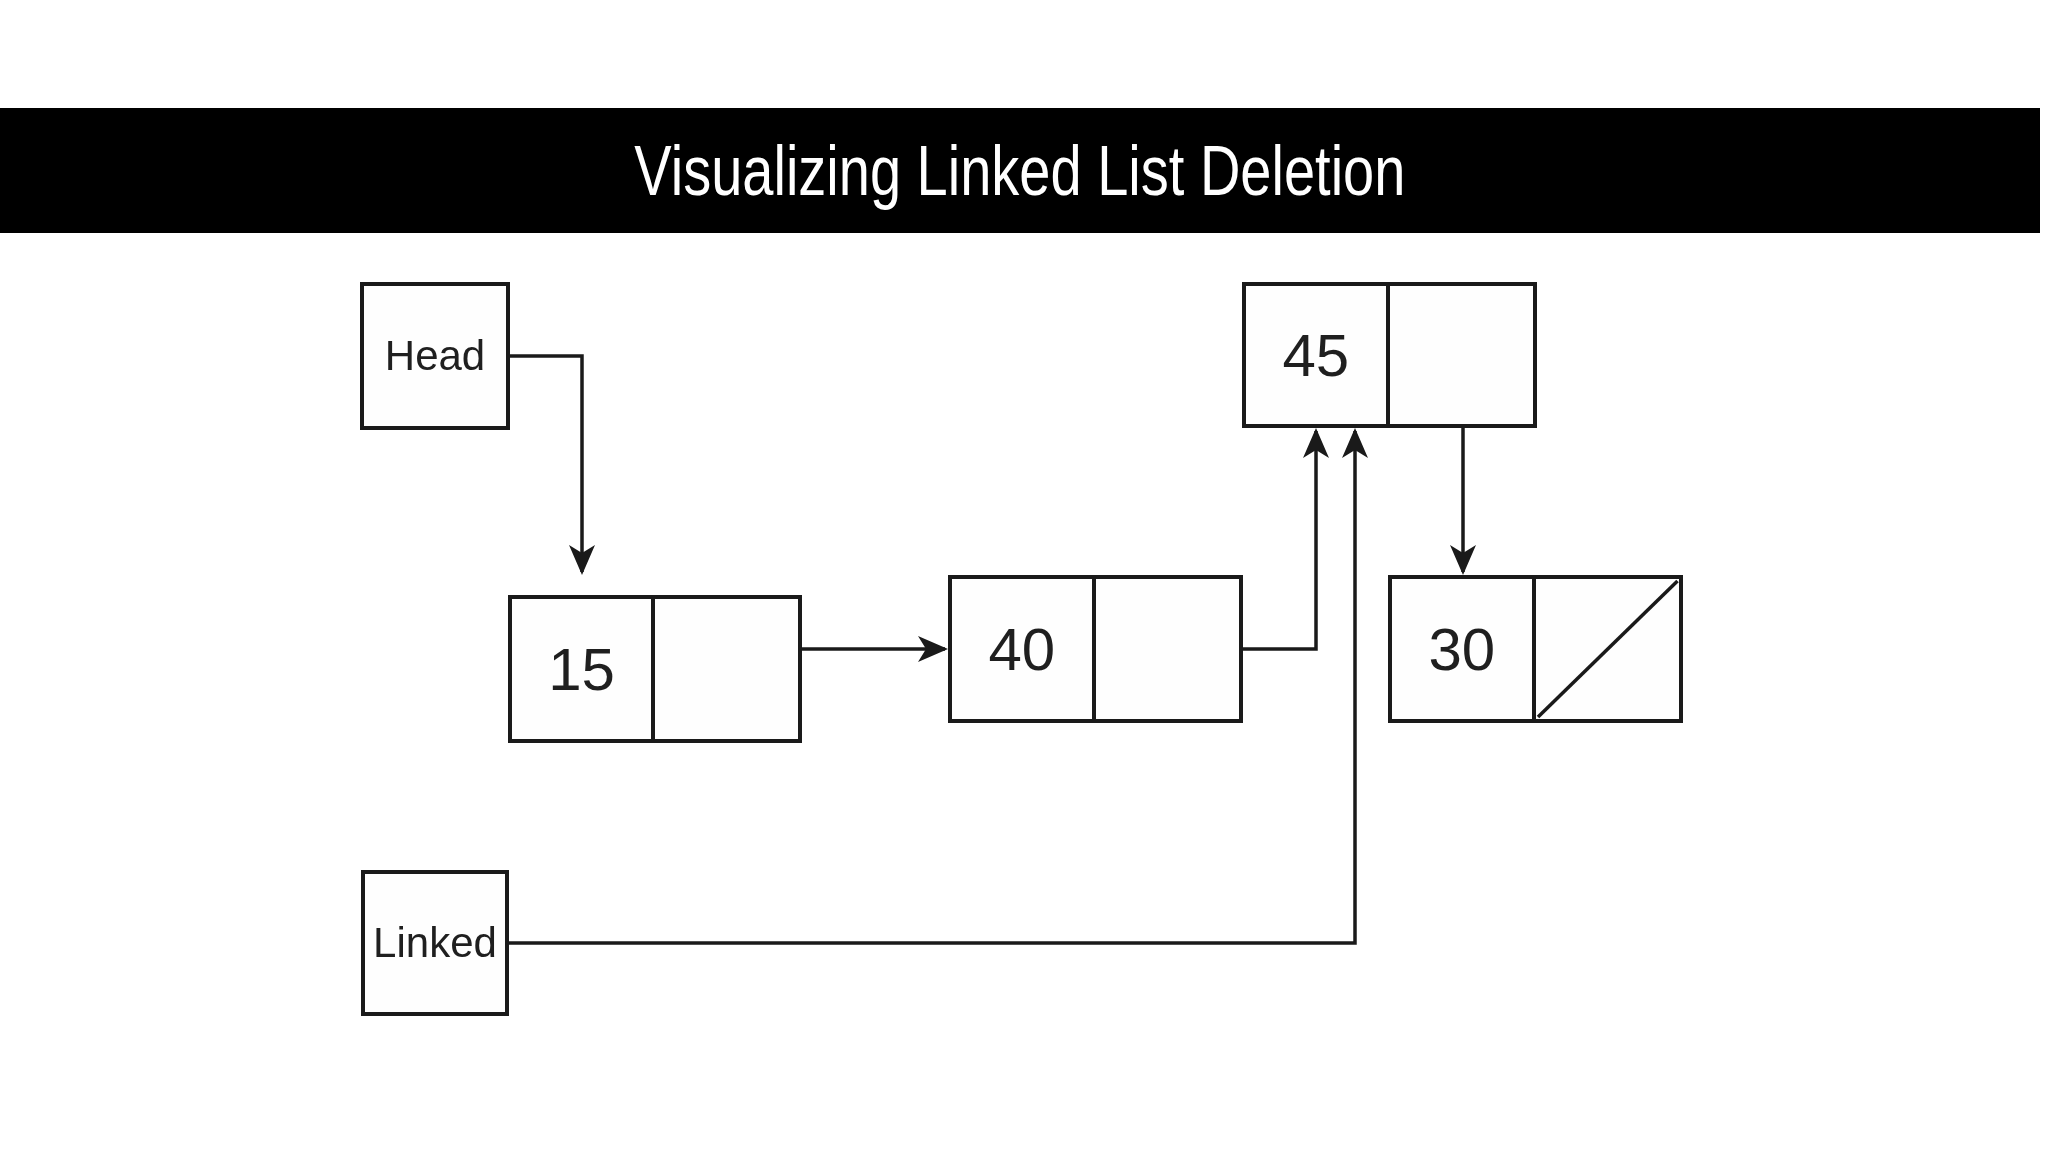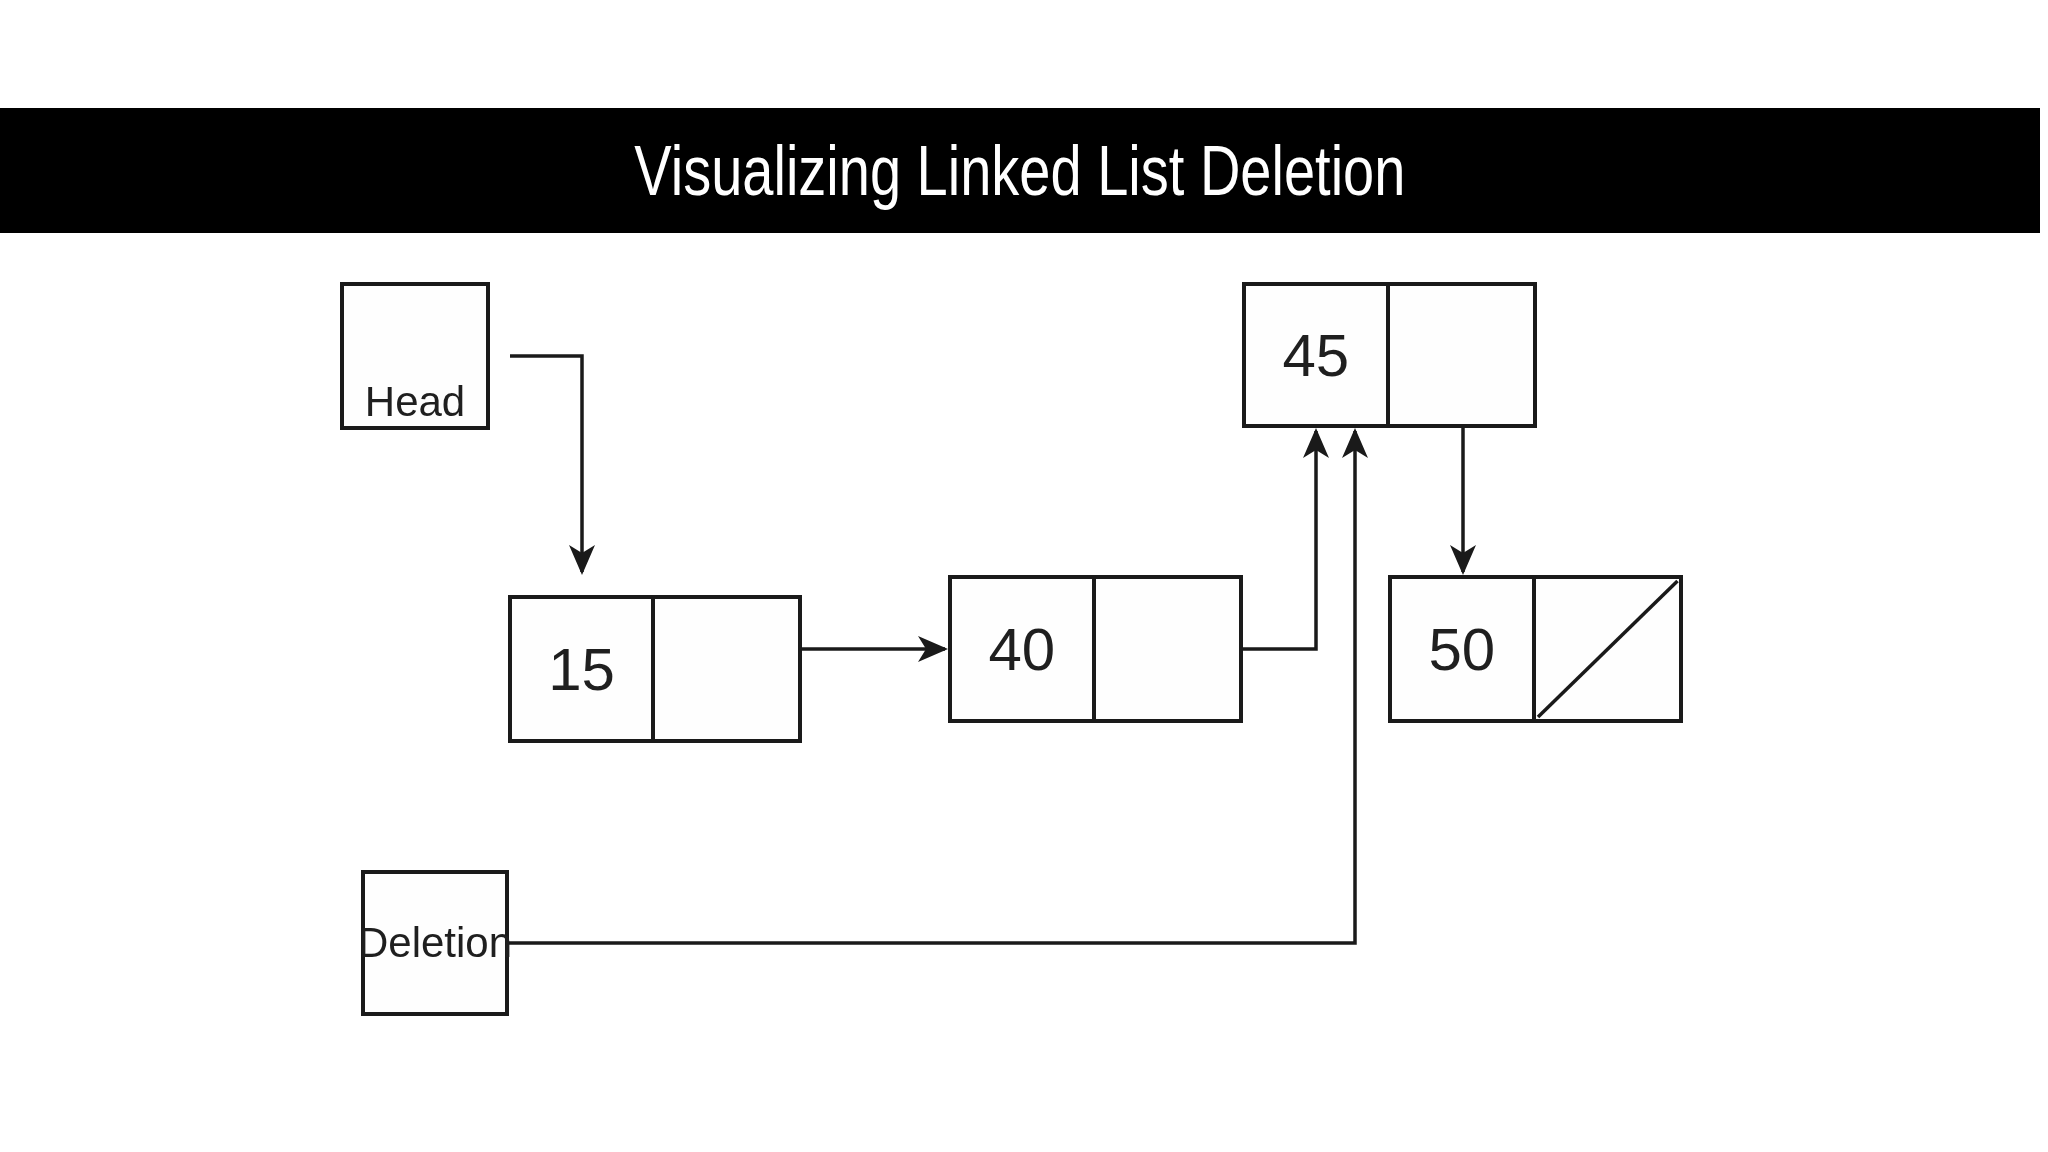--- a/index.html
+++ b/index.html
@@ -45,21 +45,21 @@
     border: 4px solid #1a1a1a;
     background: #fefefe;
     box-sizing: border-box;
     display: flex;
     align-items: center;
     justify-content: center;
     font-size: 42px;
     white-space: nowrap;
     overflow: visible;
   }
-  #head-box    { left: 340px; top: 282px; width: 150px; height: 148px; align-items: flex-end; }
+  #head-box    { left: 360px; top: 282px; width: 150px; height: 148px; }
   #current-box { left: 361px; top: 870px; width: 148px; height: 146px; }
 
   .node {
     position: absolute;
     border: 4px solid #1a1a1a;
     background: #fefefe;
     box-sizing: border-box;
     display: flex;
   }
   #node-15 { left: 508px;  top: 575px; width: 294px; height: 148px; margin-top: 20px; }
@@ -111,40 +111,40 @@
 
   <div class="title-bar">
     <div class="title-text">Visualizing Linked List Deletion</div>
   </div>
 
   <div class="ptr-box" id="head-box">
     <span>Head</span>
   </div>
 
   <div class="ptr-box" id="current-box">
-    <span>Deletion</span>
+    <span>Linked</span>
   </div>
 
   <div class="node" id="node-15">
     <div class="cell-data">15</div>
     <div class="cell-next"></div>
   </div>
 
   <div class="node" id="node-30">
     <div class="cell-data">40</div>
     <div class="cell-next"></div>
   </div>
 
   <div class="node" id="node-45">
     <div class="cell-data">45</div>
     <div class="cell-next"></div>
   </div>
 
   <div class="node" id="node-60">
-    <div class="cell-data">50</div>
+    <div class="cell-data">30</div>
     <div class="cell-next">
       <svg viewBox="0 0 143 140" preserveAspectRatio="none">
         <line x1="2" y1="138" x2="141" y2="2" stroke="#1a1a1a" stroke-width="3.5"></line>
       </svg>
     </div>
   </div>
 
   <svg id="connector-layer" viewBox="0 0 2048 1152">
     <defs>
       <marker id="arrow" viewBox="0 0 30 30" refX="27" refY="15" markerWidth="30" markerHeight="30" markerUnits="userSpaceOnUse" orient="auto">

